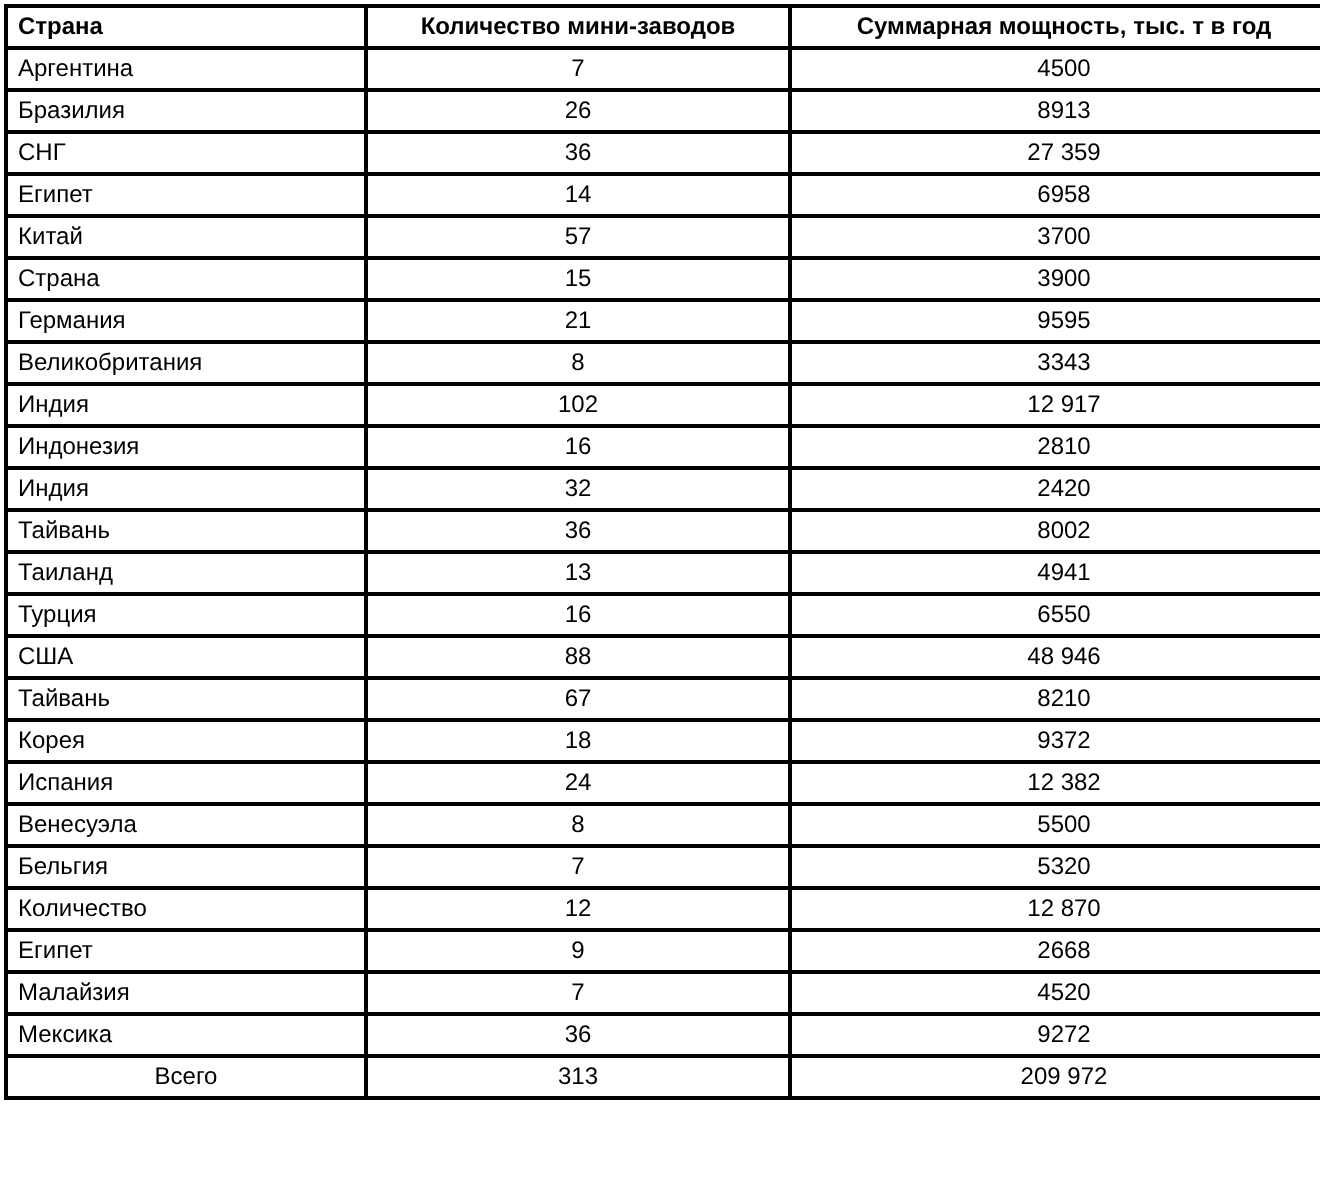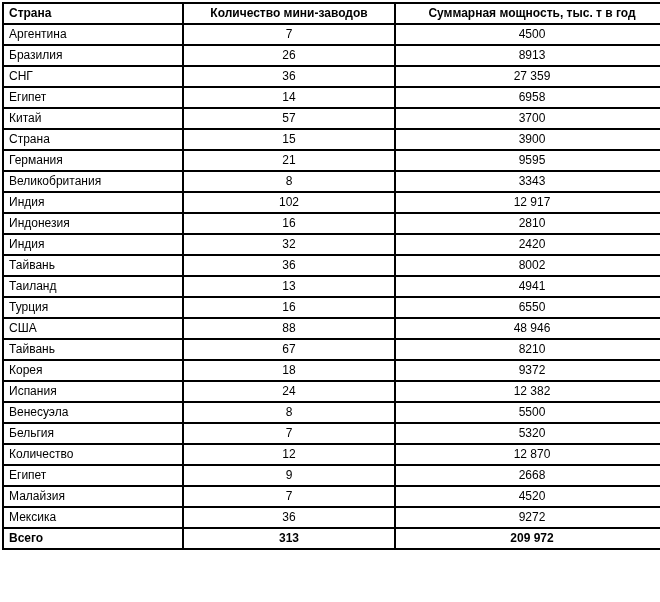--- a/index.html
+++ b/index.html
@@ -27,21 +27,21 @@
     overflow: hidden;
     white-space: nowrap;
     vertical-align: middle;
   }
   table.data-table th {
     font-weight: bold;
   }
   .col-country { width: 168px; text-align: left; }
   .col-count   { width: 200px; text-align: center; }
   .col-capacity{ width: 262px; text-align: center; }
-  tr.total-row td { font-weight: bold; }
+  tr.total-row td { font-weight: normal; text-align: center; }
 </style>
 </head>
 <body>
 
 <table class="data-table">
   <thead>
     <tr>
       <th class="col-country">Страна</th>
       <th class="col-count">Количество мини-заводов</th>
       <th class="col-capacity">Суммарная мощность, тыс. т в год</th>

